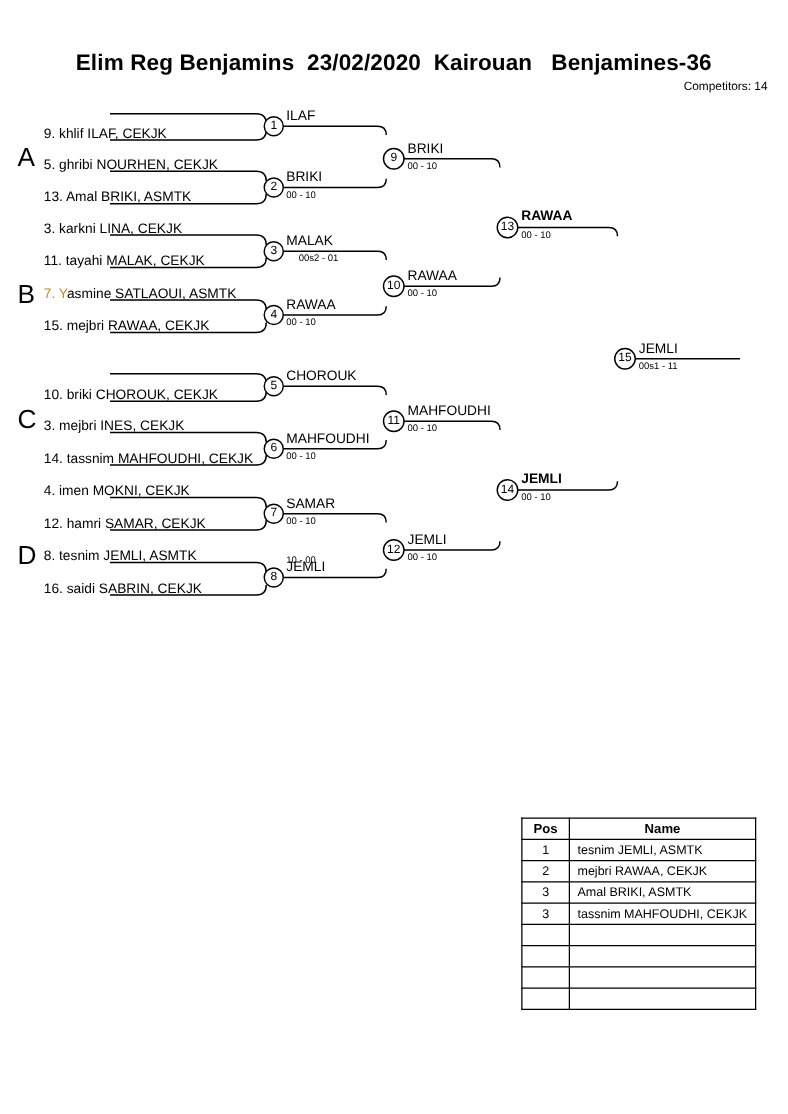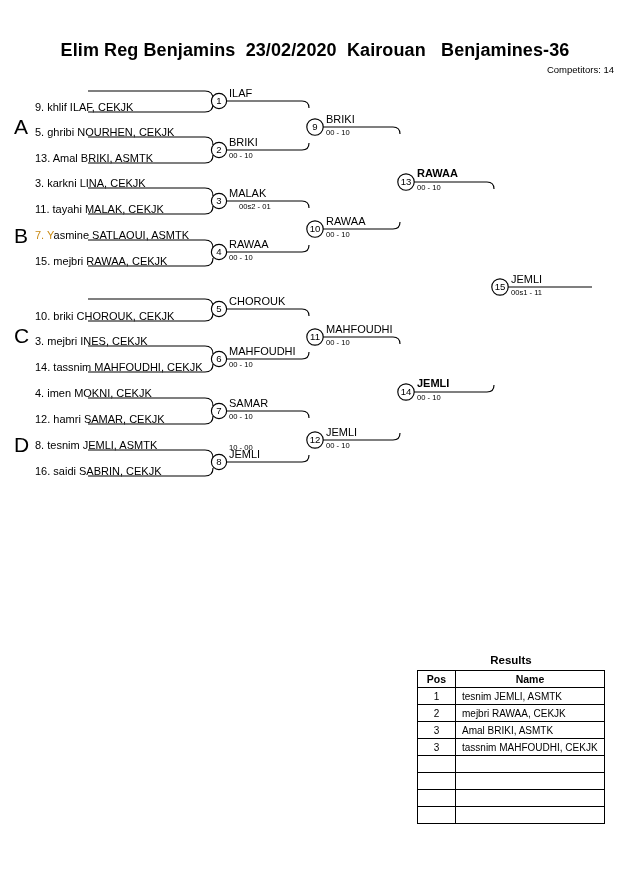--- a/index.html
+++ b/index.html
@@ -264,21 +264,20 @@
 
   <div class="winner bold" style="left:417px; top:378px;">JEMLI</div>
   <div class="score" style="left:417px; top:394px;">00 - 10</div>
 
   <div class="winner" style="left:511px; top:274px;">JEMLI</div>
   <div class="score" style="left:511px; top:289px;">00s1 - 11</div>
 
 </div>
 
 <div id="results-wrap">
-  <div id="results-title">Results</div>
   <table id="results-table">
     <colgroup>
         <col class="c-pos">
         <col>
       </colgroup>
     <thead>
       <tr>
         <th>Pos</th>
         <th>Name</th>
       </tr>

